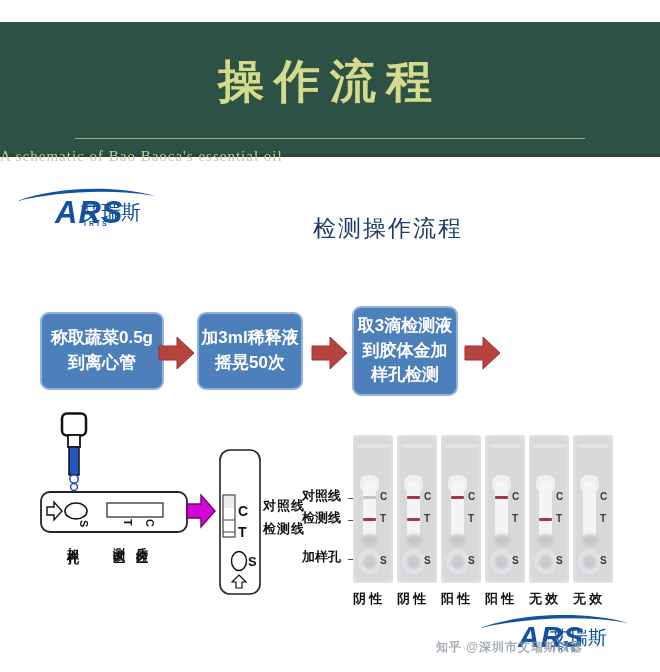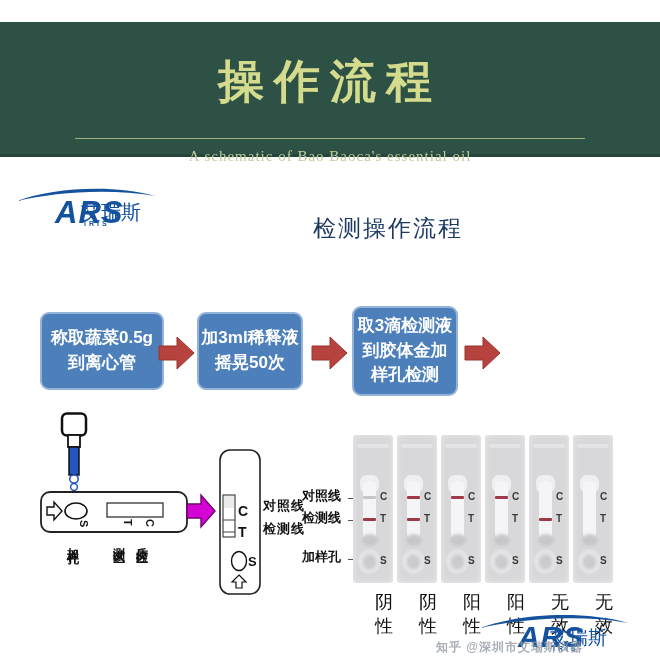--- a/index.html
+++ b/index.html
@@ -5,21 +5,21 @@
   * { margin:0; padding:0; box-sizing:border-box; }
   body { font-family:"Liberation Sans", sans-serif; background:#fff; }
   .page { position:relative; width:660px; height:672px; background:#ffffff; overflow:hidden; }
 
   
   .header { position:absolute; left:0; top:22px; width:660px; height:135px;
             background:#2d5145; border-bottom:3px solid #24453a; text-align:center; }
   .header-title { margin-top:36px; font-size:46px; line-height:1; font-weight:bold;
                   color:#d5db8c; letter-spacing:10px; }
   .header-divider { position:absolute; left:75px; top:116px; width:510px; height:1px; background:#9fae7c; }
-  .header-subtitle { position:absolute; top:126px; width:100%; text-align:center;
+  .header-subtitle { position:absolute; top:126px; width:100%; text-align:left;
                      font-family:"Liberation Serif", serif; font-size:15px; color:#c3cc9b; letter-spacing:1px; }
 
   
   .logo { position:absolute; }
   .logo-top { left:15px; top:186px; width:160px; height:46px; }
   .logo-bottom { left:478px; top:612px; width:180px; height:50px; }
   .logo .swoosh { position:absolute; left:2px; top:0; }
   .logo .ars { position:absolute; left:0; top:11px; font-size:31px; line-height:1; font-weight:900;
                font-style:italic; color:#14529e; letter-spacing:1px;margin-left:40px; }
   .logo .cn { position:absolute; left:66px; top:13px; font-size:20px; font-weight:normal; color:#14529e; }
@@ -81,21 +81,21 @@
   .line { position:absolute; left:10px; width:13px; height:3px; border-radius:1px; }
   .line.c { top:61px; } .line.t { top:83px; }
   .line[data-line="red"]   { background:#a13a48; }
   .line[data-line="faint"] { background:#c6c6c9; }
   .letter { position:absolute; left:27px; font-size:10px; font-weight:600; color:#3a3a3a; }
   .letter.c { top:56px; } .letter.t { top:78px; } .letter.s { top:120px; }
   .well { position:absolute; left:5px; top:114px; width:23px; height:25px; background:#e2e2e5;
           border-radius:50%; }
   .well-inner { position:absolute; left:5px; top:6px; width:13px; height:14px; background:#cbcbcf;
                 border-radius:50%; filter:blur(1px); }
-  .result { margin-top:7px; text-align:right; font-size:18px; font-weight:normal; color:#111;
+  .result { margin-top:7px; text-align:left; font-size:13px; font-weight:bold; color:#111;
             font-family:"Liberation Serif", serif; }
 </style>
 </head>
 <body>
 
 <div class="page">
 
   <div class="header">
     <div class="header-title">操作流程</div>
     <div class="header-divider"></div>

